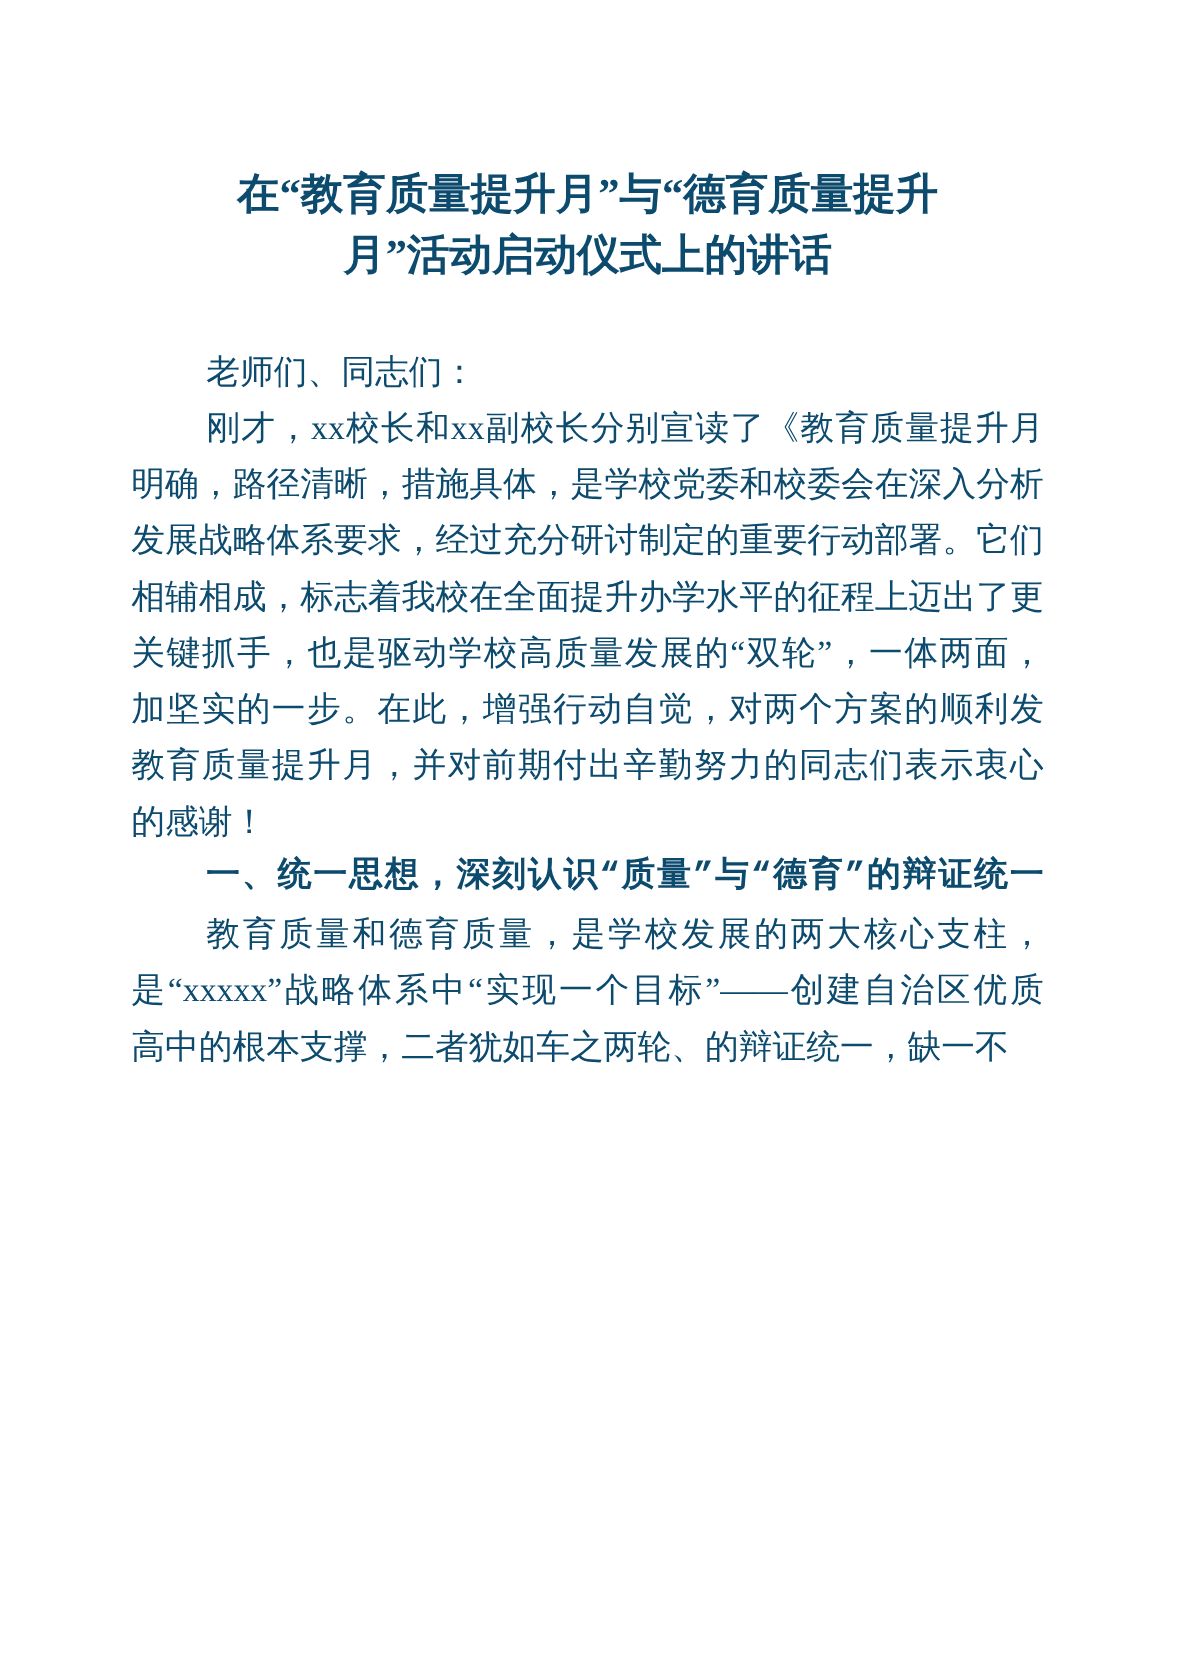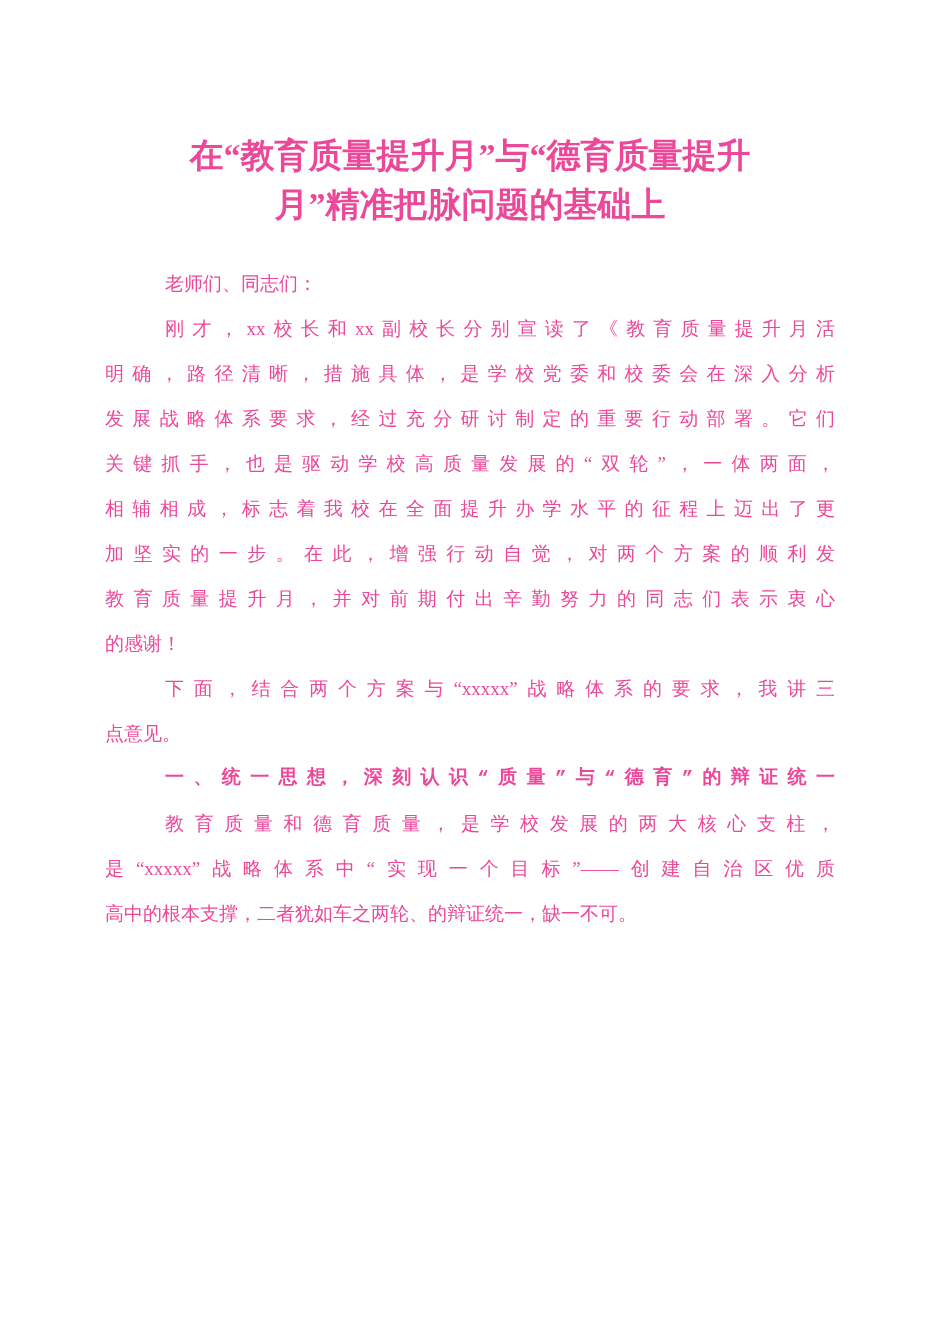--- a/index.html
+++ b/index.html
@@ -26,67 +26,63 @@
     font-weight: bold;
     font-size: 34px;
   }
   .title-line {
     height: 49px;
     line-height: 49px;
     white-space: nowrap;
   }
   .doc-body {
     position: absolute;
-    top: 261px;
+    top: 275px;
     left: 105px;
     width: 730px;
     font-family: "Liberation Serif", "DejaVu Serif", serif;
-    font-size: 19px;
+    font-size: 27px;
   }
   .line {
     height: 45px;
     line-height: 45px;
     overflow: hidden;
     text-align: left;
   }
   .line.indent { text-indent: 60px; }
   .line.justify {
     text-align: justify;
     text-align-last: justify;
   }
   .paragraph.heading .line {
     font-family: Liberation Mono, monospace;
     font-weight: bold;
   }
 </style>
 </head>
 <body>
 
-<div class="page" style="background: rgb(255, 255, 255); color: #ec4899;">
+<div class="page" style="background: rgb(255, 255, 255); color: #0c4a6e;">
   <div class="doc-title">
       <div class="title-line">在“教育质量提升月”与“德育质量提升</div>
-      <div class="title-line">月”精准把脉问题的基础上</div>
+      <div class="title-line">月”活动启动仪式上的讲话</div>
     </div>
   <div class="doc-body">
       <div class="paragraph body">
         <div class="line indent">老师们、同志们：</div>
       </div>
       <div class="paragraph body">
         <div class="line indent justify">刚才，xx校长和xx副校长分别宣读了《教育质量提升月活</div>
         <div class="line justify">明确，路径清晰，措施具体，是学校党委和校委会在深入分析</div>
         <div class="line justify">发展战略体系要求，经过充分研讨制定的重要行动部署。它们</div>
+        <div class="line justify">相辅相成，标志着我校在全面提升办学水平的征程上迈出了更</div>
         <div class="line justify">关键抓手，也是驱动学校高质量发展的“双轮”，一体两面，</div>
-        <div class="line justify">相辅相成，标志着我校在全面提升办学水平的征程上迈出了更</div>
         <div class="line justify">加坚实的一步。在此，增强行动自觉，对两个方案的顺利发</div>
         <div class="line justify">教育质量提升月，并对前期付出辛勤努力的同志们表示衷心</div>
         <div class="line">的感谢！</div>
-      </div>
-      <div class="paragraph body">
-        <div class="line indent justify">下面，结合两个方案与“xxxxx”战略体系的要求，我讲三</div>
-        <div class="line">点意见。</div>
       </div>
       <div class="paragraph heading">
         <div class="line indent justify">一、统一思想，深刻认识“质量”与“德育”的辩证统一</div>
       </div>
       <div class="paragraph body">
         <div class="line indent justify">教育质量和德育质量，是学校发展的两大核心支柱，</div>
         <div class="line justify">是“xxxxx”战略体系中“实现一个目标”——创建自治区优质</div>
         <div class="line">高中的根本支撑，二者犹如车之两轮、的辩证统一，缺一不可。</div>
       </div>
     </div>

